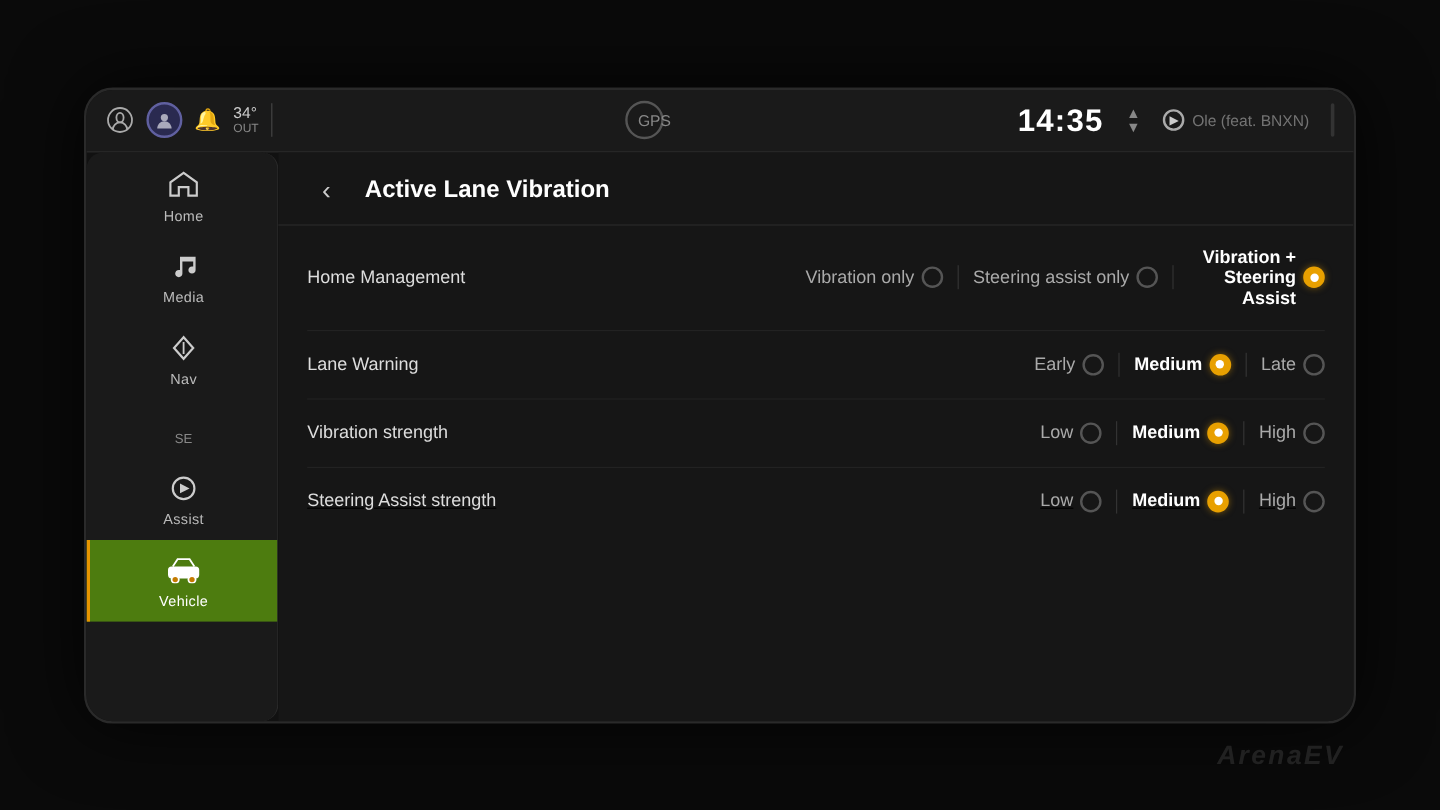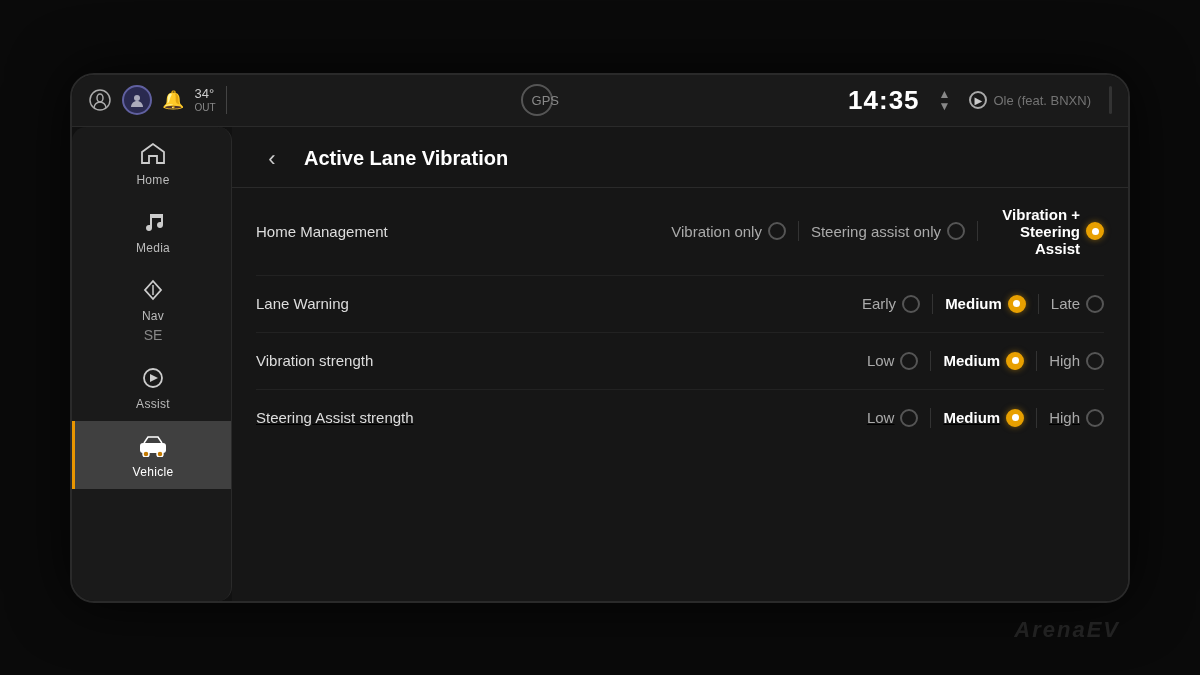--- a/index.html
+++ b/index.html
@@ -144,39 +144,40 @@
       align-items: center;
       justify-content: center;
       padding: 14px 8px 10px;
       cursor: pointer;
       color: #bbb;
       gap: 4px;
       border-left: 3px solid transparent;
     }
 
     .nav-item.active {
-      background: #404040;
+      background: #4d7c0f;
       border-left-color: #e89500;
       color: #fff;
     }
 
     .nav-item .nav-icon {
       font-size: 22px;
       line-height: 1;
     }
 
     .nav-item .nav-label {
       font-size: 12px;
       font-weight: 500;
       letter-spacing: 0.3px;
     }
 
     .nav-item .nav-sub {
-      font-size: 14px;
+      font-size: 11px;
       color: #888;
+      margin-top: 33px;
     }
 
     
     .content-area {
       flex: 1;
       background: #161616;
       display: flex;
       flex-direction: column;
       padding: 0;
     }

